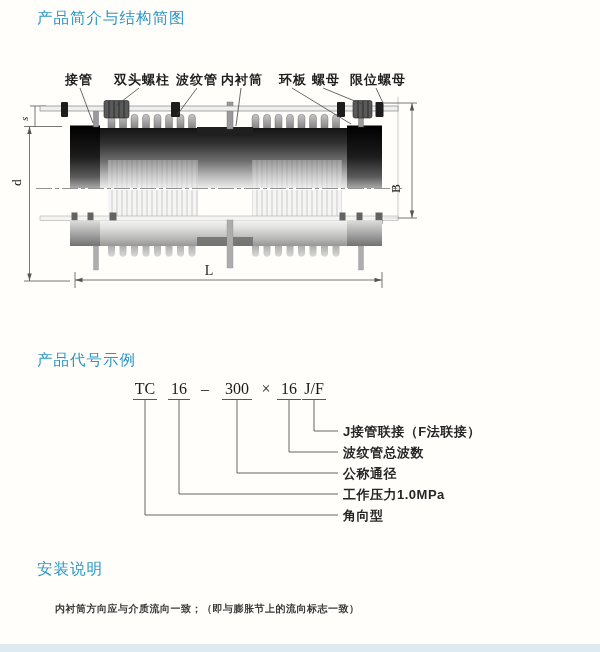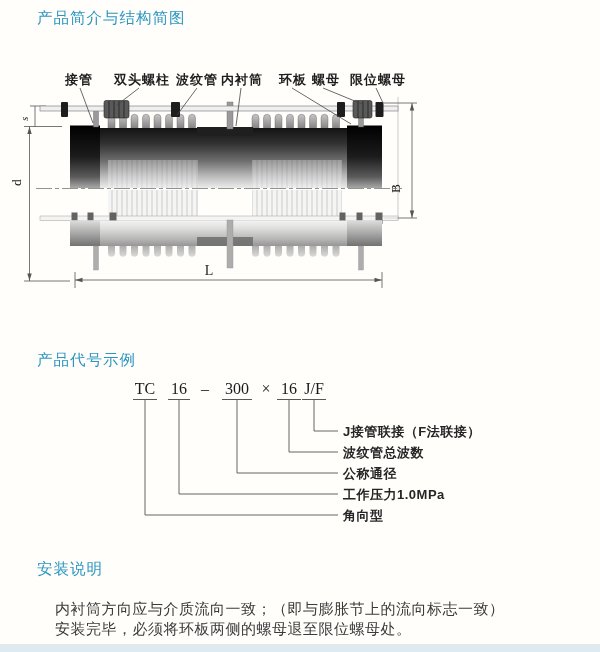--- a/index.html
+++ b/index.html
@@ -11,21 +11,21 @@
   }
   .sec-title{
     position:absolute;left:37px;
     font-size:15.5px;font-weight:normal;color:#2b96c1;letter-spacing:1px;
   }
   #title-intro{top:8px;}
   #title-code{top:350px;}
   #title-install{top:559px;}
   .install-text{
     position:absolute;left:55px;top:599px;width:500px;
-    font-size:15px;line-height:19.5px;color:#3a3a3a;font-weight:400;
+    font-size:10px;line-height:19.5px;color:#3a3a3a;font-weight:700;
     letter-spacing:.5px;
   }
   .install-text div{white-space:nowrap;}
   #footer-strip{
     position:absolute;left:0;bottom:0;width:600px;height:8px;background:#dfe9f0;
   }
   svg{position:absolute;left:0;}
   #structure-svg{top:60px;}
   #code-svg{top:372px;}
   .part-label{font-size:13px;font-weight:bold;fill:#1f1f1f;letter-spacing:1px;}
@@ -257,16 +257,15 @@
     <text class="callout-label" x="343" y="105.5">公称通径</text>
     <text class="callout-label" x="343" y="126.5">工作压力1.0MPa</text>
     <text class="callout-label" x="343" y="147.5">角向型</text>
   </g>
 </svg>
 
 <div class="sec-title" id="title-install">安装说明</div>
 
 <div class="install-text">
   <div>内衬筒方向应与介质流向一致；（即与膨胀节上的流向标志一致）</div>
-  <div>安装完毕，必须将环板两侧的螺母退至限位螺母处。</div>
 </div>
 
 <div id="footer-strip"></div>
 
 </body></html>

